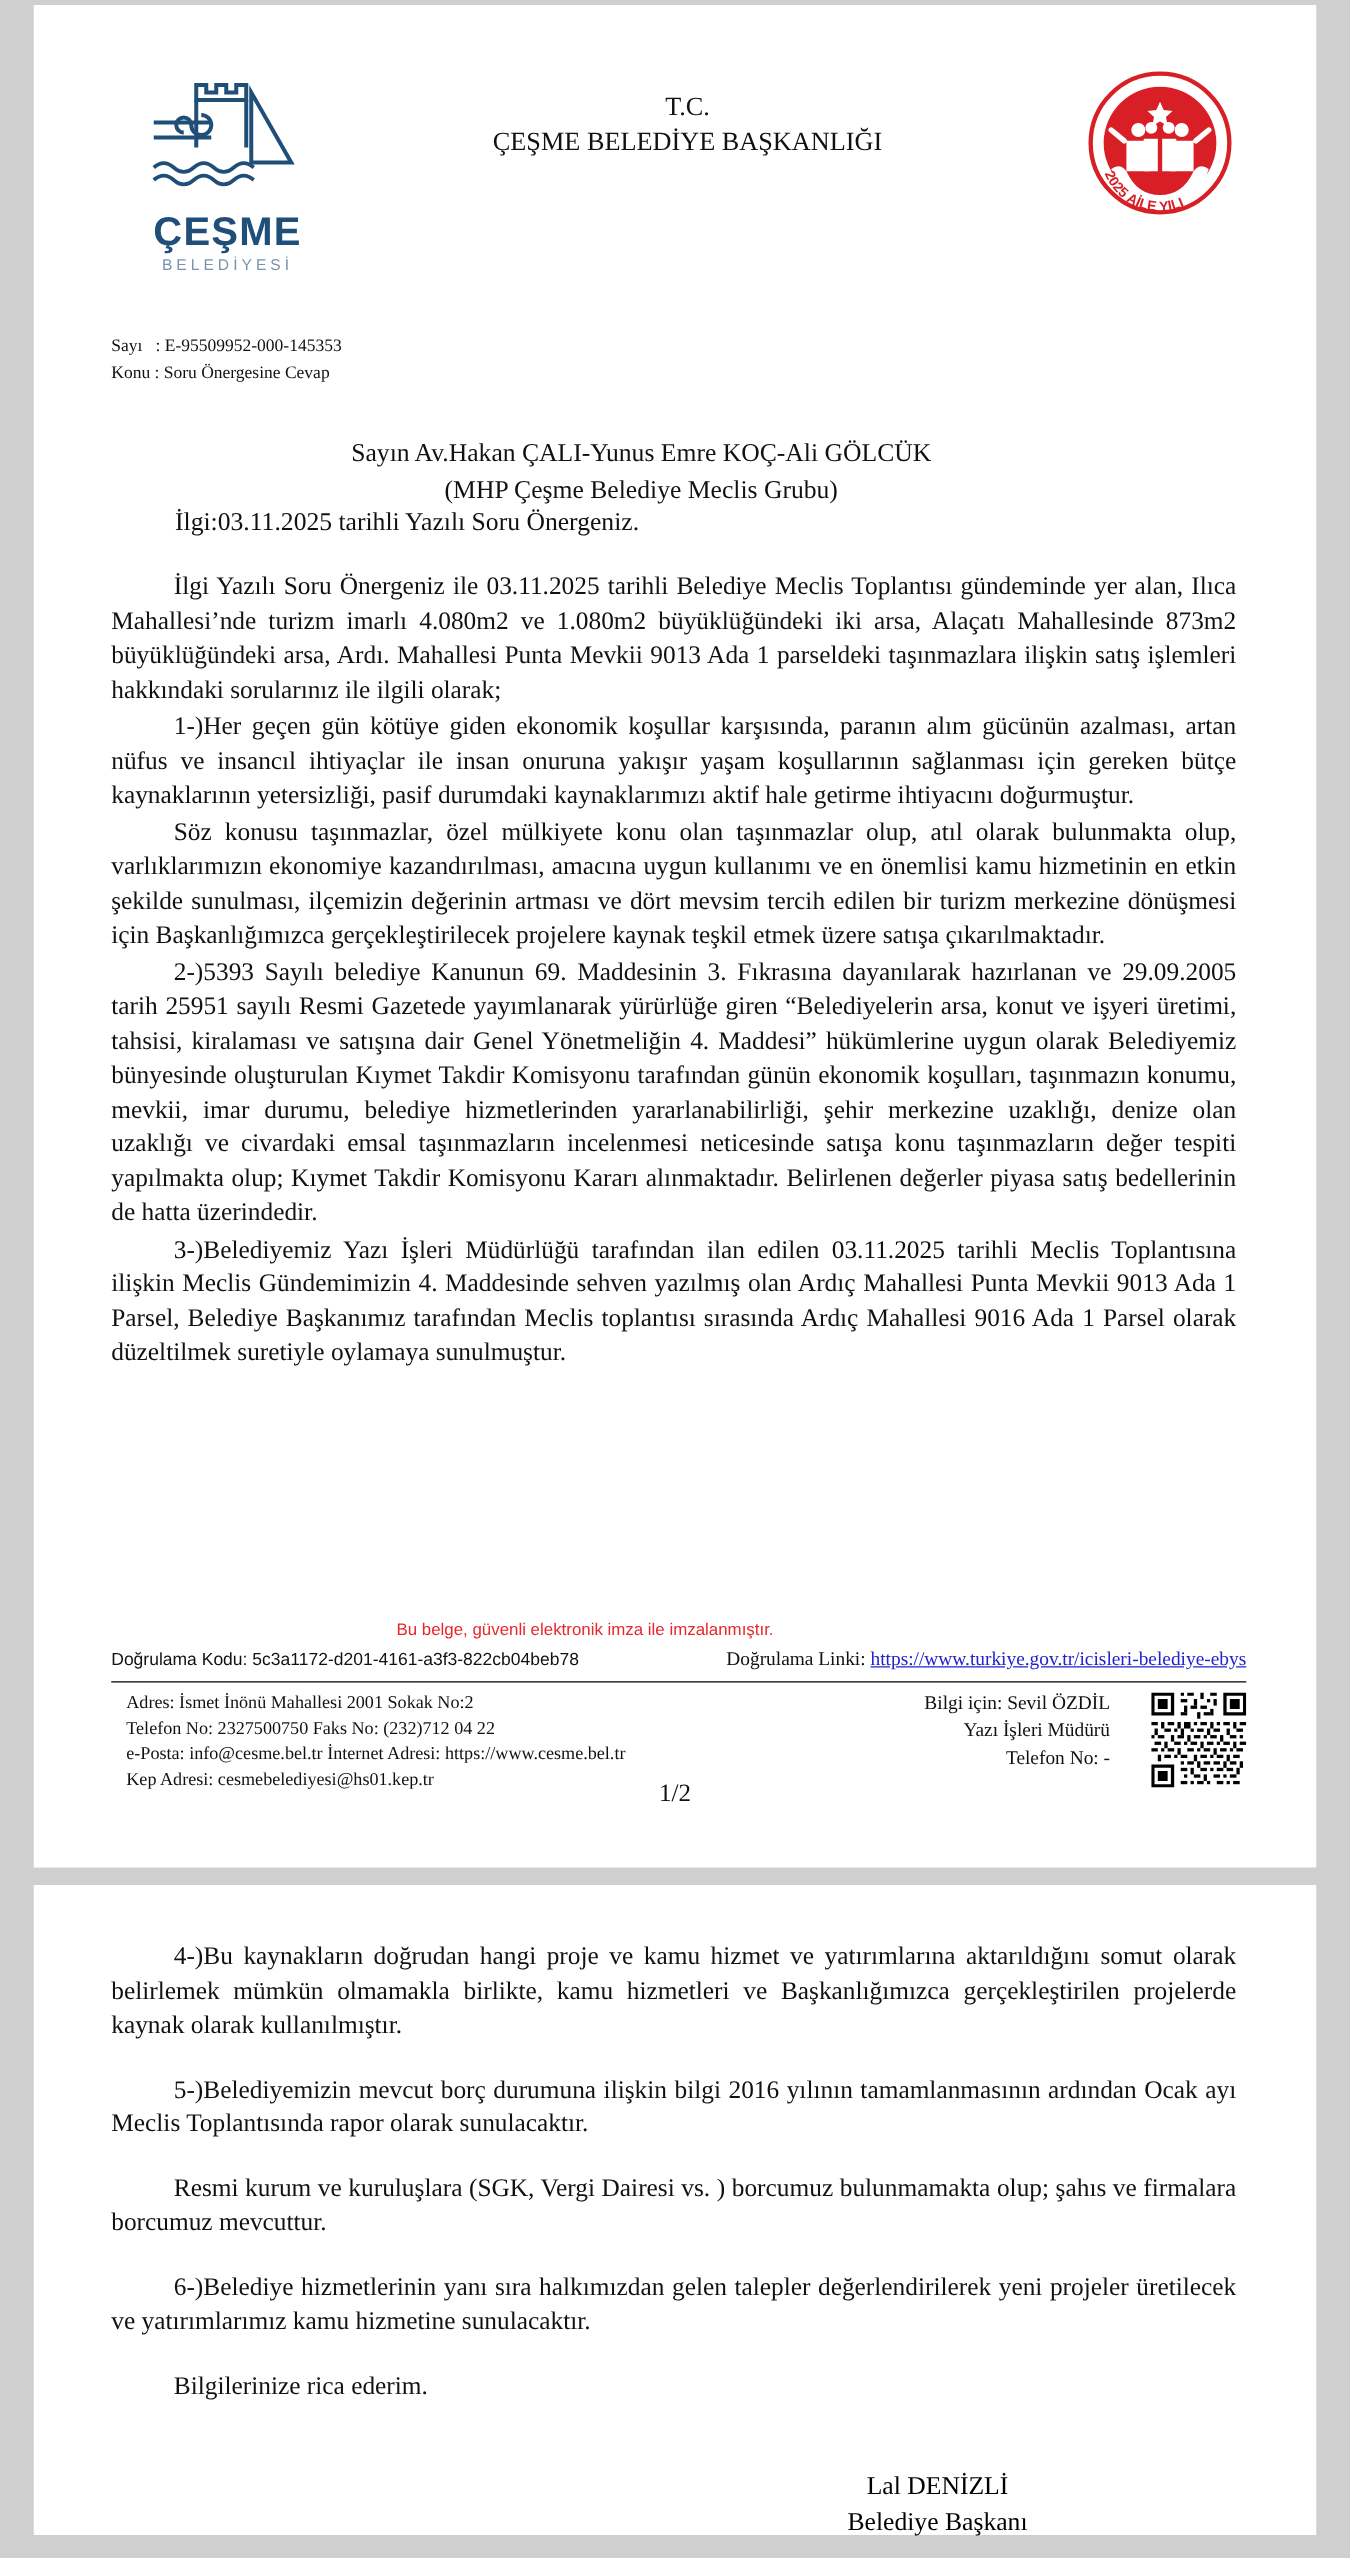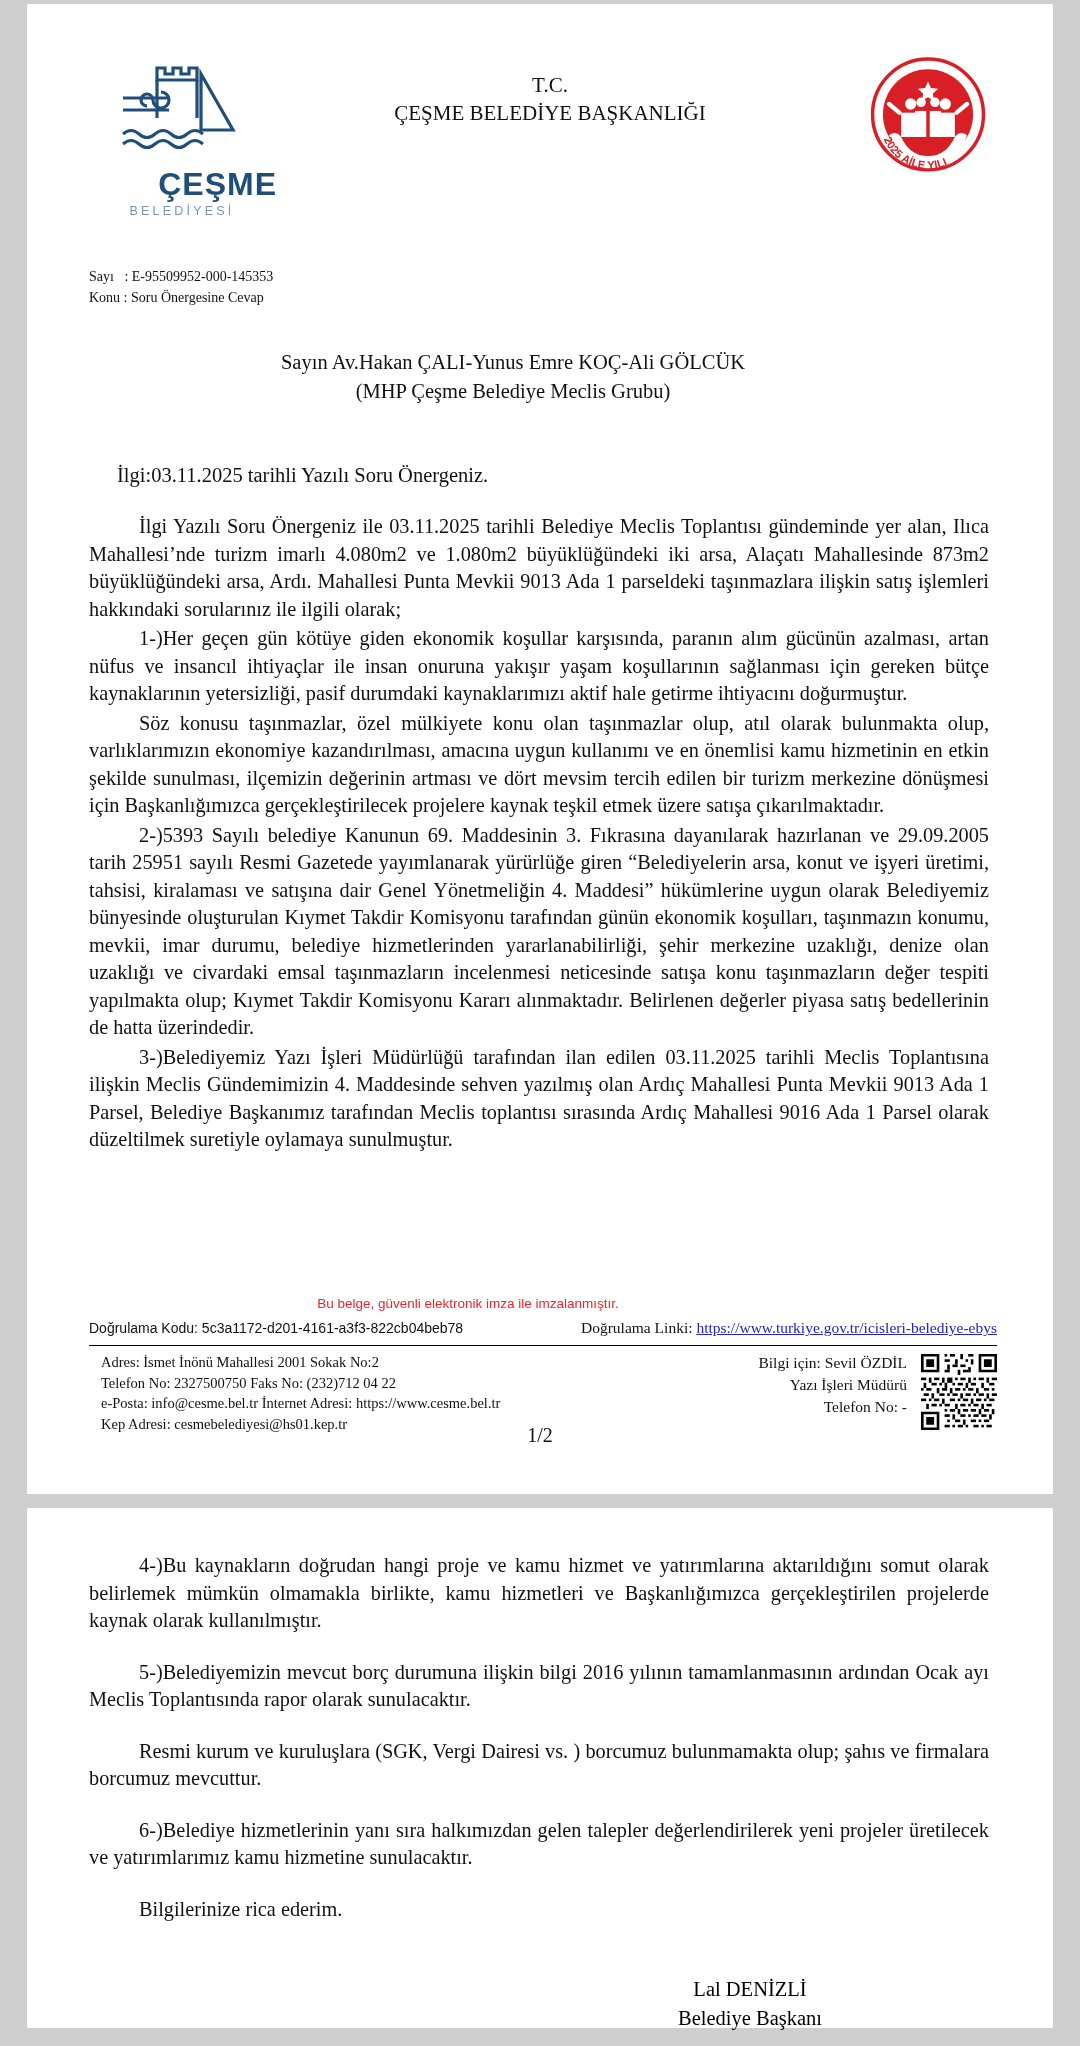--- a/index.html
+++ b/index.html
@@ -50,21 +50,21 @@
   }
 
   
   .cesme-logo { width: 150px; margin-left: 18px; }
   .cesme-word {
     font-family: "Liberation Sans", sans-serif;
     font-weight: bold;
     color: #1f4e79;
     font-size: 32px;
     letter-spacing: 1px;
-    text-align: right;
+    text-align: center;
     margin-top: -2px;
   }
   .cesme-sub {
     font-family: "Liberation Sans", sans-serif;
     color: #7a93ad;
     font-size: 12.5px;
     letter-spacing: 3.2px;
     text-align: center;
     margin-top: 1px;
   }
@@ -81,22 +81,21 @@
   .recipient {
     margin-top: 40px;
     text-align: center;
     font-size: 20.5px;
     line-height: 1.42;
     color: #111;
     padding-right: 54px;
   }
 
   .ilgi {
-    margin-top: 58px;
-    padding-left: 90px;
+    padding-left: 113px;
     font-size: 20.5px;
     color: #111;
   }
 
   .body-wrap {
     padding: 26px 64px 0 62px;
     font-size: 20.3px;
     line-height: 1.355;
     color: #111;
     text-align: justify;
@@ -153,21 +152,21 @@
     line-height: 1.42;
     text-align: right;
     color: #111;
     padding-right: 14px;
   }
   .qr {
     width: 76px; height: 76px;
     flex: 0 0 76px;
     margin-top: 2px;
   }
-  .footer-right { display: flex; align-items: flex-start; gap: 0; }
+  .footer-right { display: flex; align-items: flex-start; gap: 19px; }
   .pageno {
     position: absolute;
     left: 0; right: 0;
     top: 1420px;
     text-align: center;
     font-size: 20px;
     color: #111;
   }
 
   

